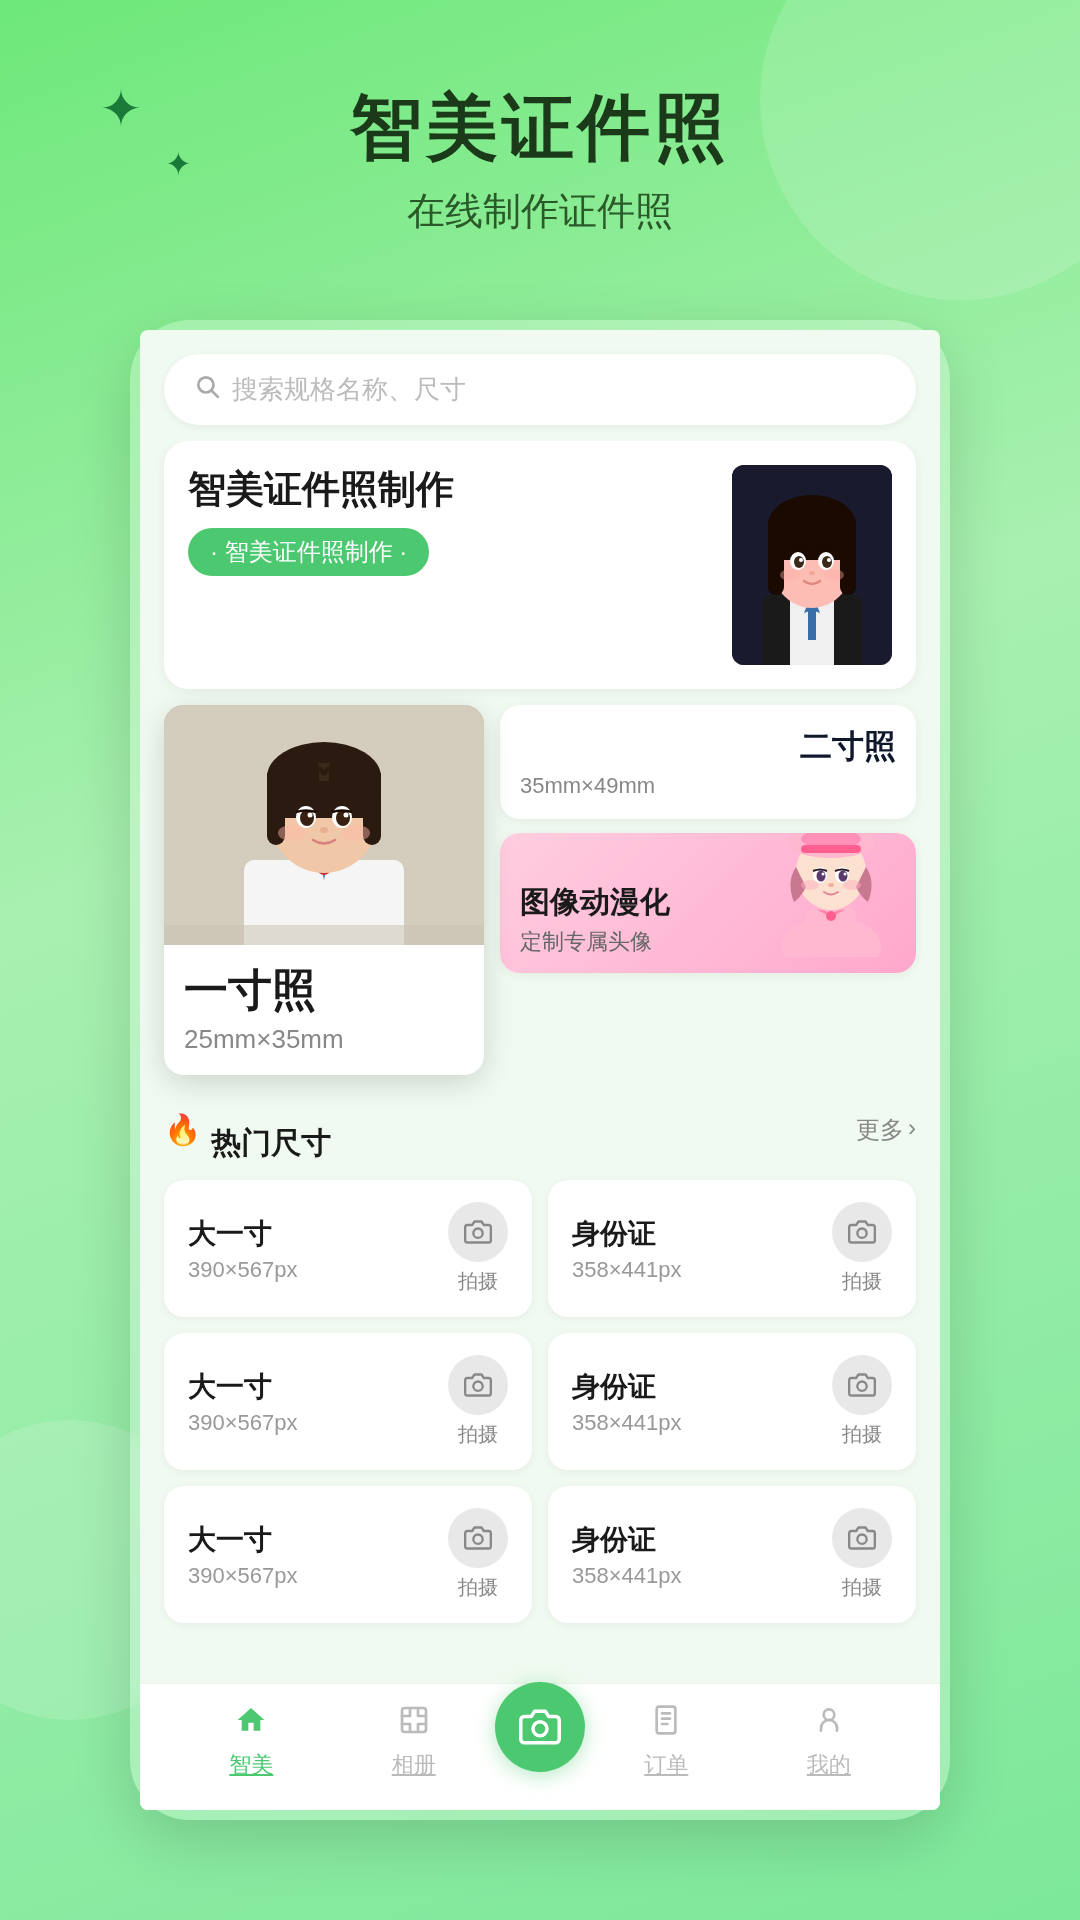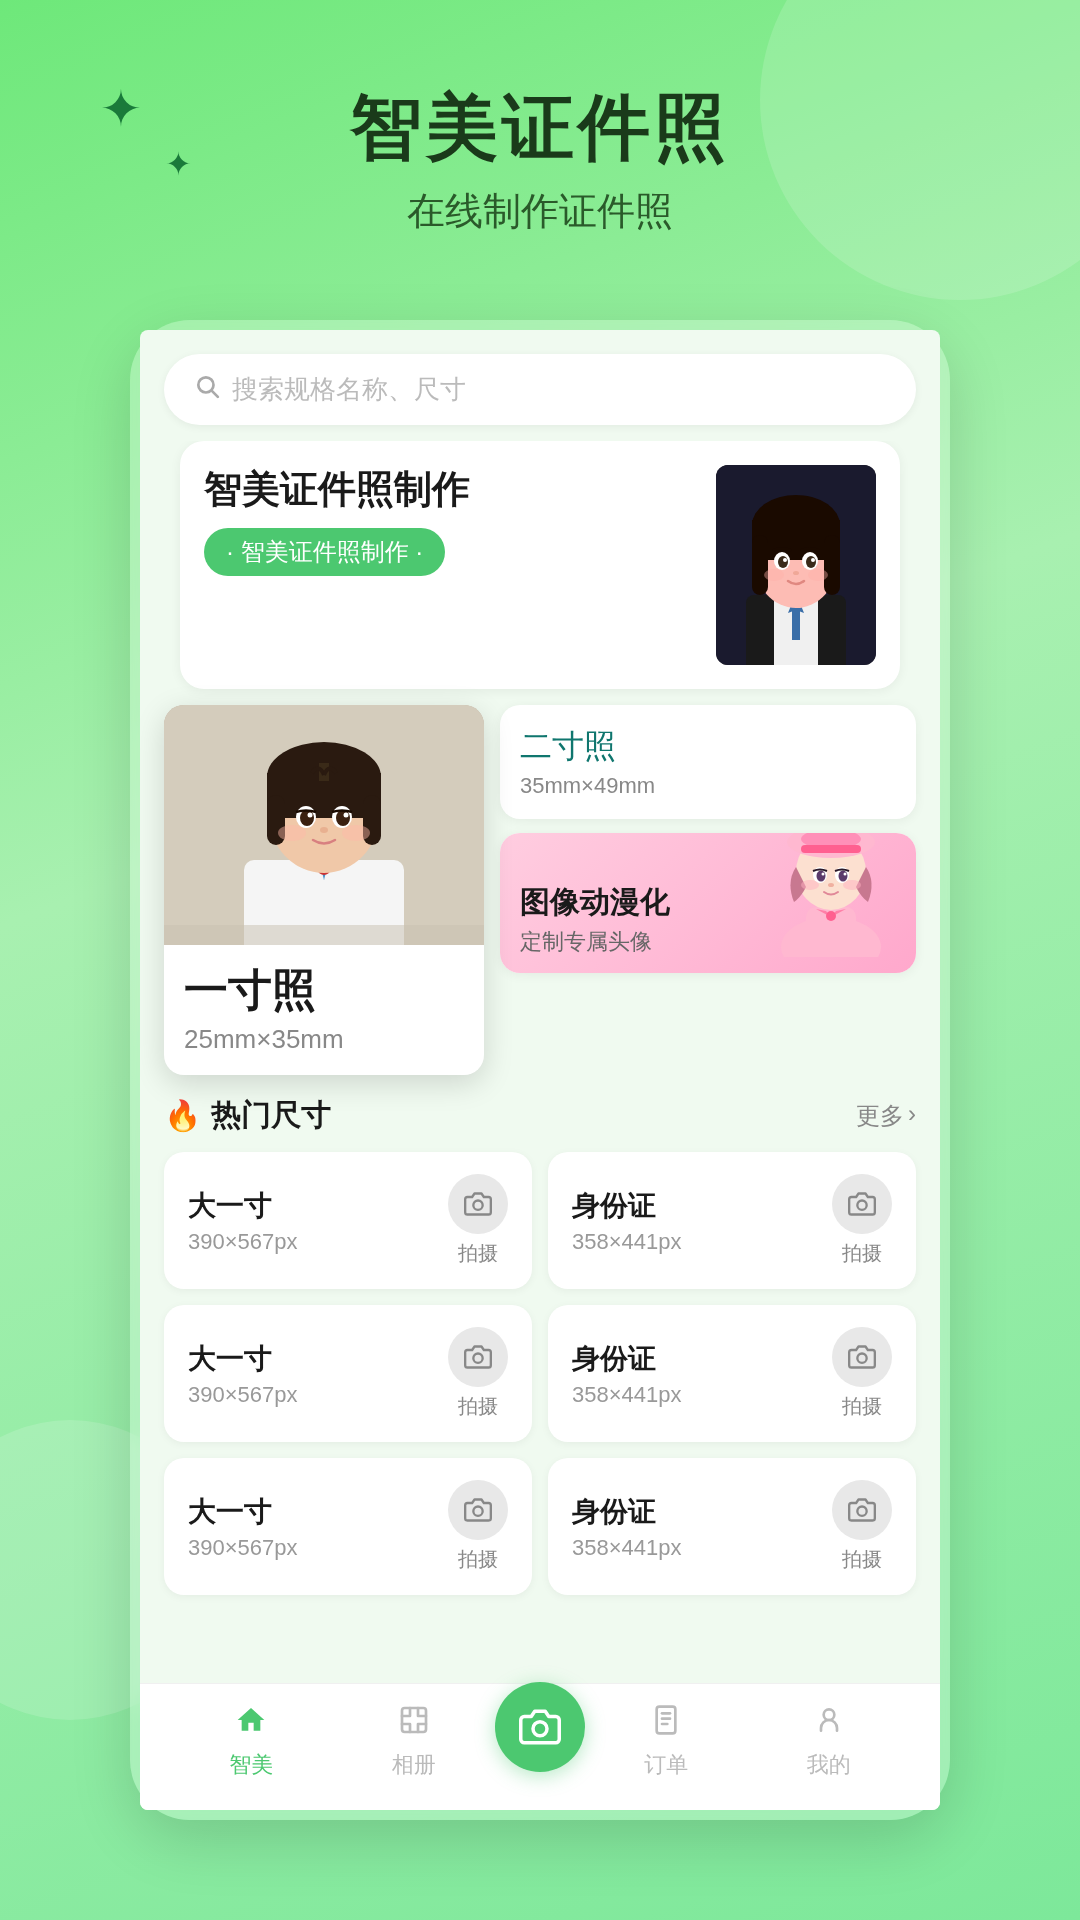--- a/index.html
+++ b/index.html
@@ -90,21 +90,21 @@
       font-size: 26px;
     }
     .search-placeholder {
       color: #bbb;
       font-size: 26px;
     }
 
     
     .hero-section {
       background: white;
-      margin: 0 40px;
+      margin: 0 24px;
       border-radius: 24px;
       padding: 24px;
       display: flex;
       justify-content: space-between;
       align-items: flex-start;
       position: relative;
       overflow: visible;
       box-shadow: 0 2px 12px rgba(0,0,0,0.06);
     }
     .hero-text { flex: 1; }
@@ -177,22 +177,23 @@
       gap: 14px;
     }
     .right-card {
       background: white;
       border-radius: 20px;
       padding: 20px;
       box-shadow: 0 2px 12px rgba(0,0,0,0.06);
     }
     .right-card-title {
       font-size: 32px;
-      font-weight: 400;
-      color: #0f766e;
+      font-weight: 700;
+      color: #0f172a;
+      text-align: right;
     }
     .right-card-size {
       font-size: 22px;
       color: #888;
       margin-top: 4px;
     }
     .anime-card {
       padding: 0;
       overflow: hidden;
       position: relative;
@@ -235,20 +236,21 @@
       align-items: center;
       gap: 10px;
     }
     .fire-icon {
       font-size: 30px;
     }
     .hot-title {
       font-size: 30px;
       font-weight: 700;
       color: #1a1a1a;
+      margin-top: 28px;
     }
     .more-link {
       font-size: 24px;
       color: #888;
       display: flex;
       align-items: flex-start;
       gap: 4px;
     }
 
     
@@ -317,20 +319,21 @@
       flex: 1;
     }
     .nav-icon {
       font-size: 34px;
       color: #bbb;
     }
     .nav-icon.active { color: #4cc870; }
     .nav-label {
       font-size: 22px;
       color: #bbb;
+      text-decoration: underline;
     }
     .nav-label.active { color: #4cc870; }
     .nav-camera-btn {
       width: 90px;
       height: 90px;
       background: #4cc870;
       border-radius: 50%;
       display: flex;
       align-items: center;
       justify-content: center;

